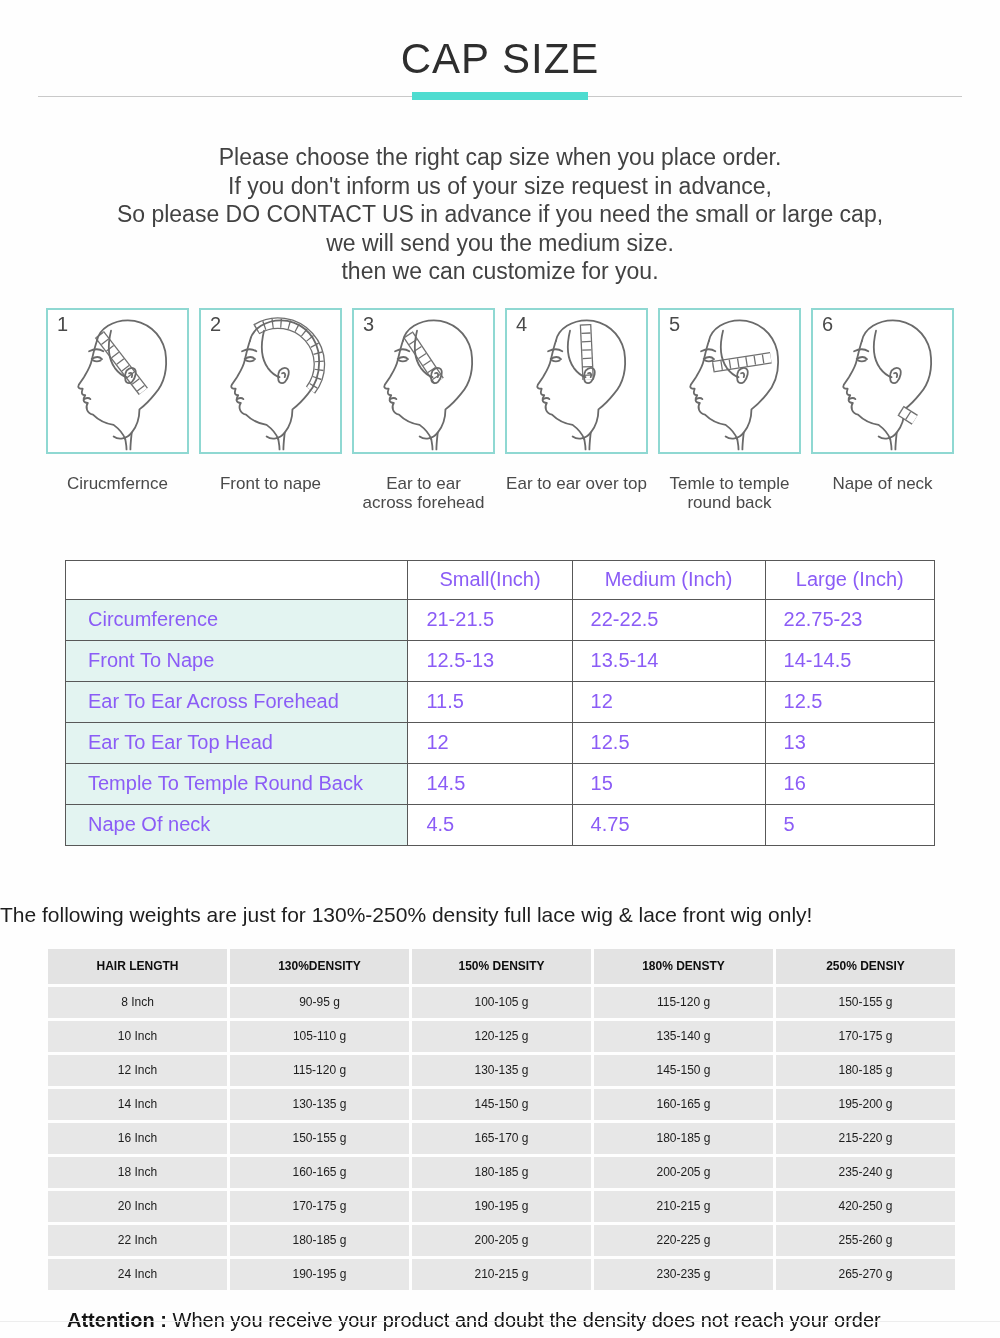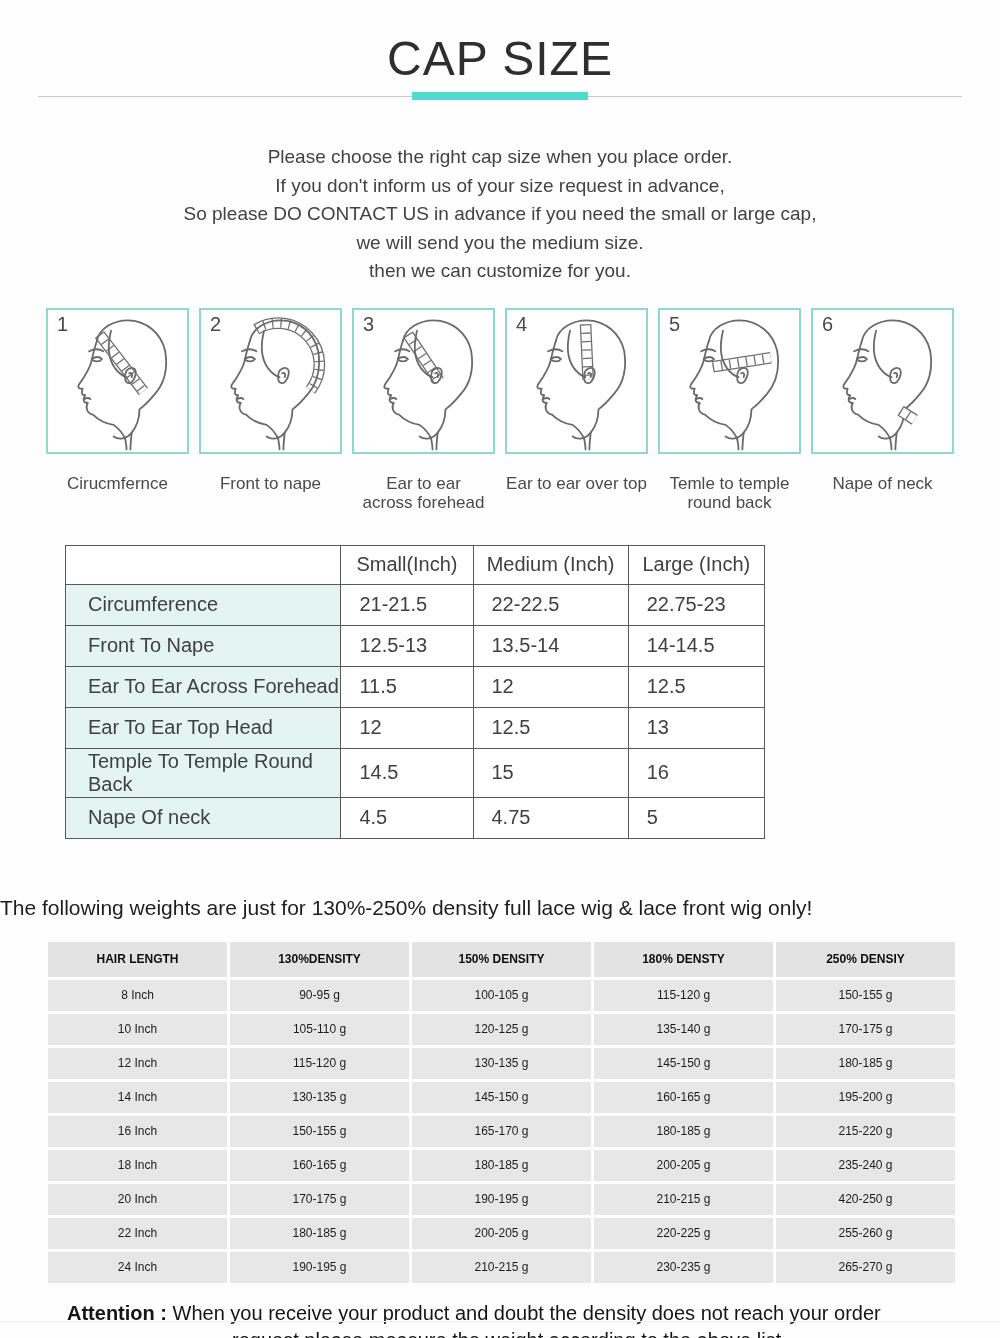--- a/index.html
+++ b/index.html
@@ -3,48 +3,48 @@
 <meta charset="utf-8">
 <style>
   html,body{margin:0;padding:0;background:#fff;}
   .page{
     position:relative;width:1000px;height:1338px;overflow:hidden;
     background:#fefefe;font-family:"Liberation Sans","DejaVu Sans",sans-serif;
     color:#414141;
   }
   
   .page-title{
-    margin:34px 0 0;text-align:center;font-size:48px;font-weight:normal;
+    margin:34px 0 0;text-align:center;font-size:42px;font-weight:normal;
     letter-spacing:1px;color:#2e2e2e;line-height:50px;
   }
   .title-rule{position:relative;margin:12px 38px 0;border-bottom:1px solid #c9c9c9;height:0;}
   .accent-bar{
     position:absolute;left:50%;transform:translateX(-50%);bottom:-4px;
     width:176px;height:8px;background:#4edcd0;
   }
   
-  .intro{margin-top:46px;text-align:center;font-size:19px;line-height:28.5px;color:#424242;}
+  .intro{margin-top:46px;text-align:center;font-size:23px;line-height:28.5px;color:#424242;}
   
   .diagrams{display:flex;justify-content:space-between;align-items:flex-start;margin:22px 46px 0;}
   .diagram{width:143px;}
   .diagram-box{
     position:relative;height:142px;border:2px solid #8fd8d2;background:#fff;box-sizing:content-box;
   }
   .diagram-num{position:absolute;top:3px;left:9px;font-size:20px;color:#4a4a4a;}
   .diagram-box svg{display:block;width:100%;height:100%;}
   .diagram-caption{margin-top:20px;text-align:center;font-size:17px;line-height:19px;color:#4a4a4a;}
   .diagram-caption span{display:block;}
   .sketch{stroke:#6a6a6a;stroke-width:1.4;fill:none;stroke-linecap:round;stroke-linejoin:round;}
   .tape-o{stroke:#6f6f6f;stroke-width:9;fill:none;stroke-linecap:butt;}
   .tape-i{stroke:#ffffff;stroke-width:7;fill:none;stroke-linecap:butt;}
   .tape-t{stroke:#6f6f6f;stroke-width:7;fill:none;stroke-linecap:butt;stroke-dasharray:1 5.5;}
   
   .size-table{
-    width:700px;margin:33px 0 0 65px;border-collapse:collapse;table-layout:fixed;
-    font-size:20px;color:#404040;
+    width:870px;margin:48px 0 0 65px;border-collapse:collapse;table-layout:fixed;
+    font-size:20px;color:#8b5cf6;
   }
   .size-table td{border:1px solid #585858;height:38px;background:#fff;vertical-align:middle;}
   .size-table tr.st-head td{height:36px;text-align:center;background:#fff;}
   .size-table td.st-label{background:#e3f4f1;padding-left:22px;text-align:left;}
   .size-table td.st-val{padding-left:18px;text-align:left;}
   
   .weight-note{margin-top:56px;text-align:left;font-size:21px;color:#1e1e1e;line-height:26px;}
   .weight-table{
     width:913px;margin:18px 0 0 45px;border-collapse:separate;border-spacing:3px;
     table-layout:fixed;font-size:12px;color:#1c1c1c;text-align:center;

